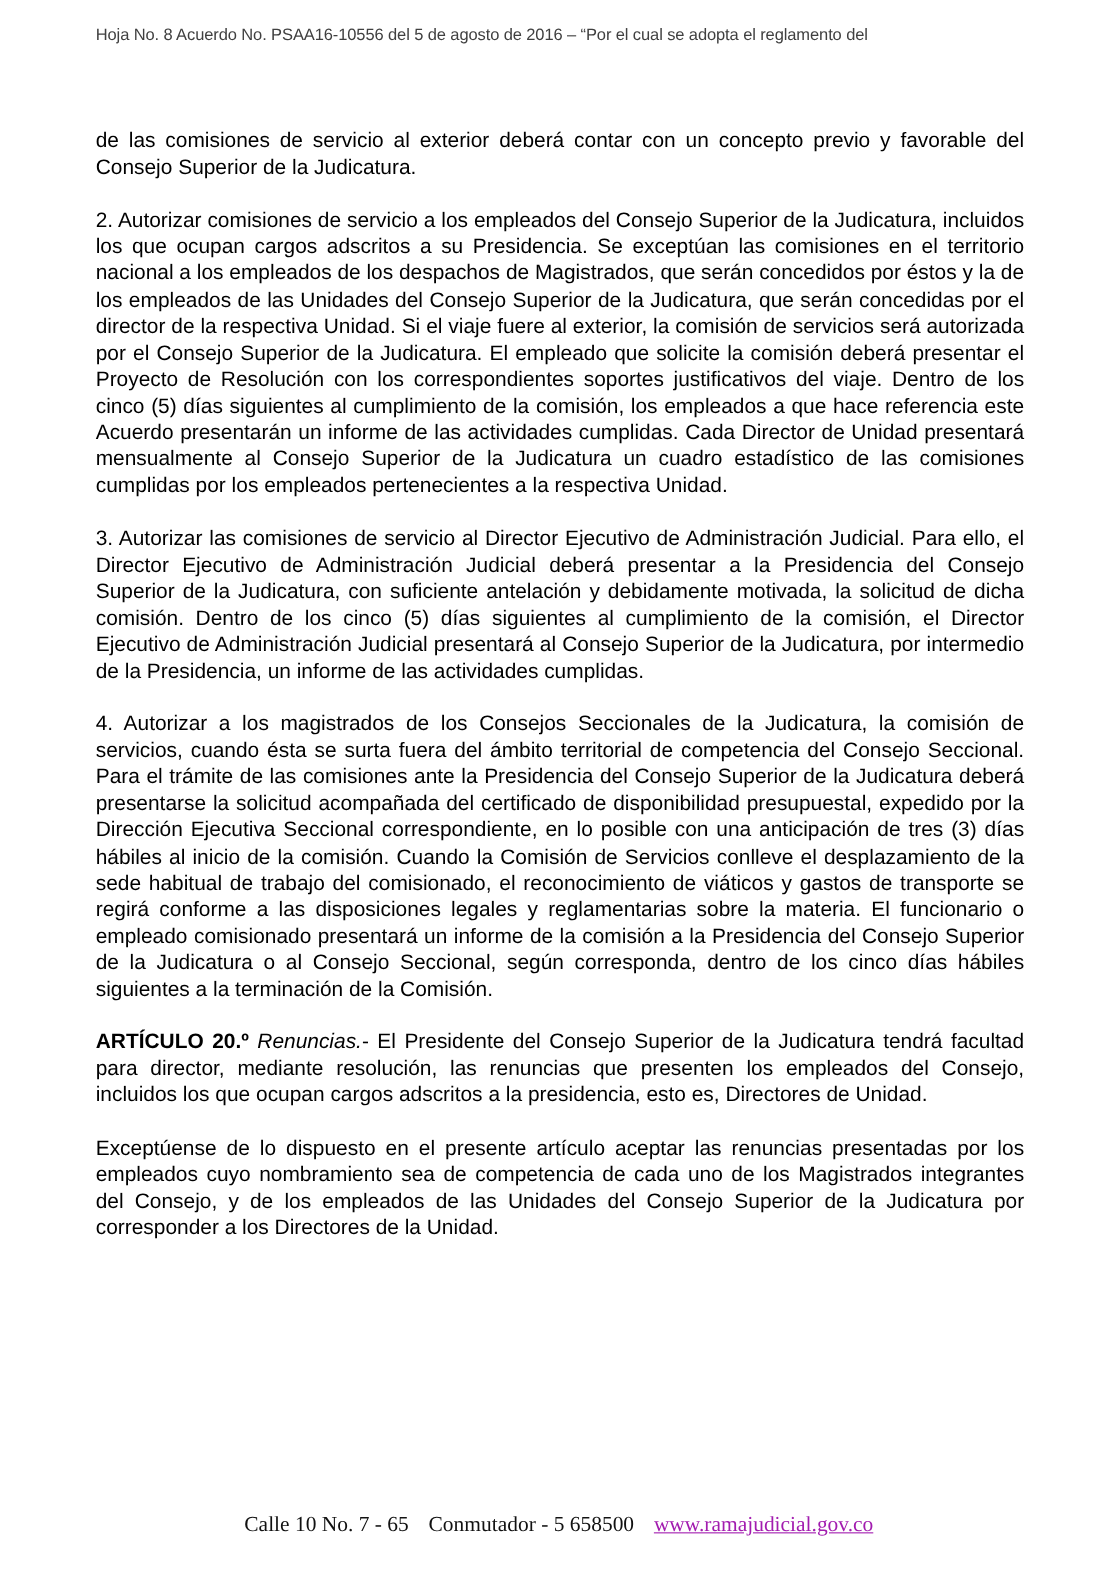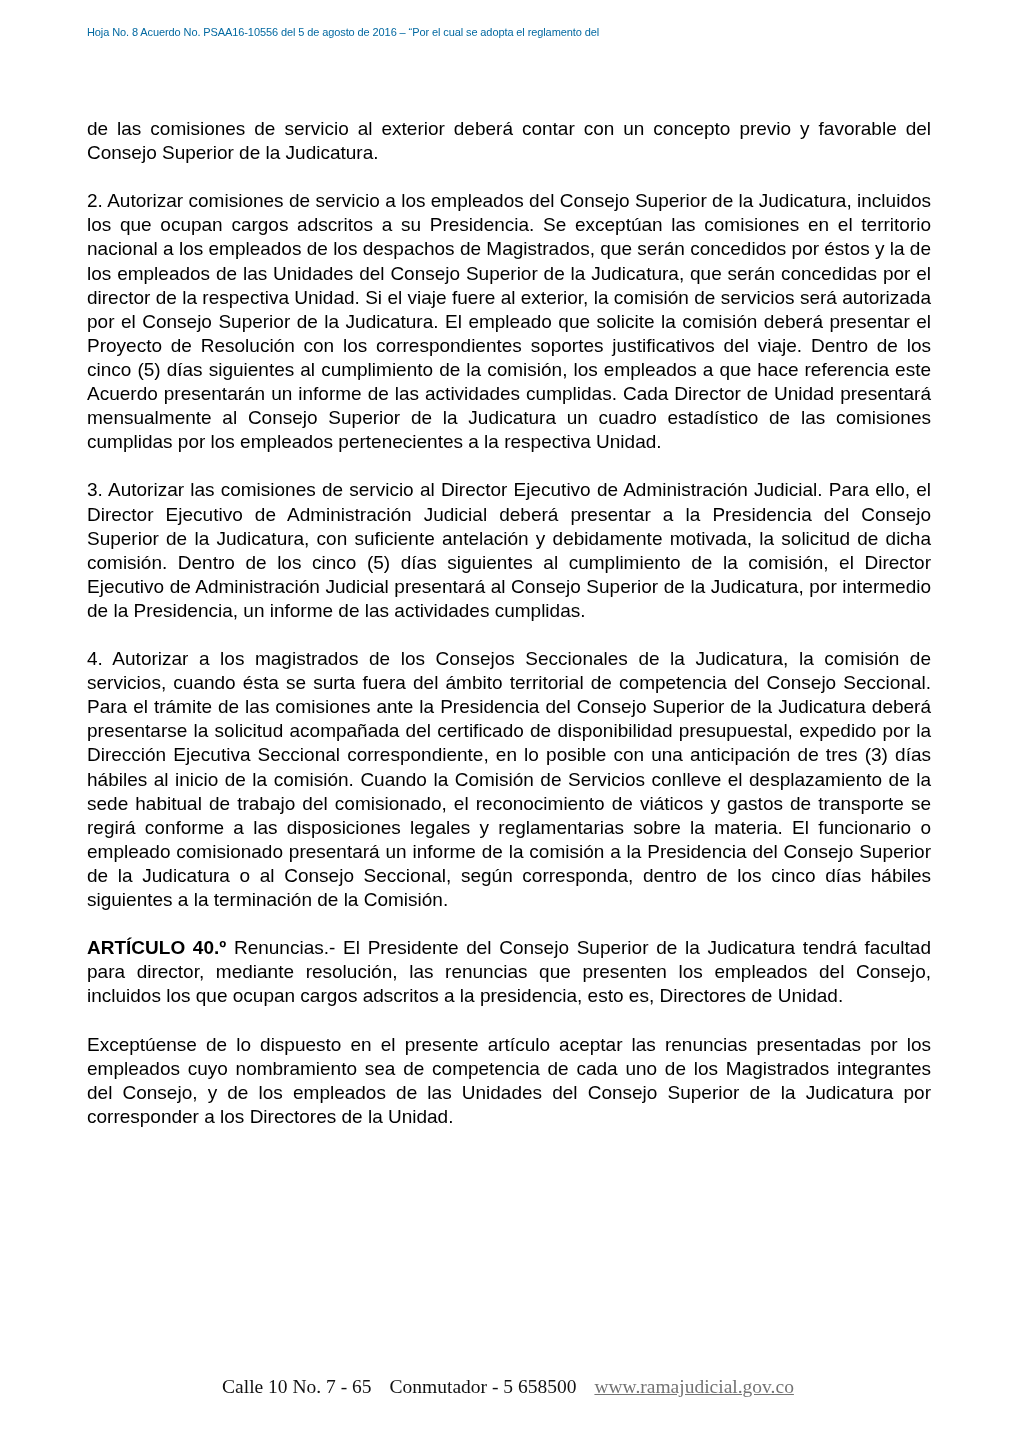--- a/index.html
+++ b/index.html
@@ -1,50 +1,50 @@
 <!DOCTYPE html>
 <html><head>
 <meta charset="utf-8">
 <style>
   html, body { margin: 0; padding: 0; background: #ffffff; }
   body { width: 1016px; height: 1432px; position: relative; overflow: hidden; color: #000; }
   .page { position: absolute; left: 0; top: 0; width: 1016px; height: 1432px; background: #fff; }
   .header {
     position: absolute; left: 87px; top: 22px; width: 844px;
-    font-family: "Liberation Sans", sans-serif; font-size: 11px; line-height: 20px;
-    color: #0369a1; text-align: left; letter-spacing: -0.1px;
+    font-family: "Liberation Sans", sans-serif; font-size: 15px; line-height: 20px;
+    color: #404040; text-align: left; letter-spacing: -0.1px;
   }
   .body {
     position: absolute; left: 87px; top: 117px; width: 844px;
     font-family: "Liberation Sans", sans-serif; font-size: 19px; line-height: 24.1px;
   }
   .body p { margin: 0 0 24.1px 0; text-align: justify; }
   .art-title { font-weight: bold; }
-  .art-name { }
+  .art-name { font-style: italic; }
   .footer {
     position: absolute; left: 0; width: 1016px; top: 1376px; text-align: center;
     font-family: "Liberation Serif", serif; font-size: 19.5px; color: #111;
     white-space: pre;
   }
-  .footer a { color: #737373; text-decoration: underline; }
+  .footer a { color: #a21caf; text-decoration: underline; }
   .footer .sep { display: inline-block; width: 18px; }
 </style>
 </head>
 <body>
 
 <div class="page">
 
   <div class="header">
     <div>Hoja No. 8  Acuerdo No. PSAA16-10556 del 5 de agosto de 2016 – “Por el cual se adopta el reglamento del</div>
   </div>
 
   <div class="body">
     <p>de las comisiones de servicio al exterior deberá contar con un concepto previo y favorable del Consejo Superior de la Judicatura.</p>
     <p>2. Autorizar comisiones de servicio a los empleados del Consejo Superior de la Judicatura, incluidos los que ocupan cargos adscritos a su Presidencia. Se exceptúan las comisiones en el territorio nacional a los empleados de los despachos de Magistrados, que serán concedidos por éstos y la de los empleados de las Unidades del Consejo Superior de la Judicatura, que serán concedidas por el director de la respectiva Unidad. Si el viaje fuere al exterior, la comisión de servicios será autorizada por el Consejo Superior de la Judicatura. El empleado que solicite la comisión deberá presentar el Proyecto de Resolución con los correspondientes soportes justificativos del viaje. Dentro de los cinco (5) días siguientes al cumplimiento de la comisión, los empleados a que hace referencia este Acuerdo presentarán un informe de las actividades cumplidas. Cada Director de Unidad presentará mensualmente al Consejo Superior de la Judicatura un cuadro estadístico de las comisiones cumplidas por los empleados pertenecientes a la respectiva Unidad.</p>
     <p>3. Autorizar las comisiones de servicio al Director Ejecutivo de Administración Judicial. Para ello, el Director Ejecutivo de Administración Judicial deberá presentar a la Presidencia del Consejo Superior de la Judicatura, con suficiente antelación y debidamente motivada, la solicitud de dicha comisión. Dentro de los cinco (5) días siguientes al cumplimiento de la comisión, el Director Ejecutivo de Administración Judicial presentará al Consejo Superior de la Judicatura, por intermedio de la Presidencia, un informe de las actividades cumplidas.</p>
     <p>4. Autorizar a los magistrados de los Consejos Seccionales de la Judicatura, la comisión de servicios, cuando ésta se surta fuera del ámbito territorial de competencia del Consejo Seccional. Para el trámite de las comisiones ante la Presidencia del Consejo Superior de la Judicatura deberá presentarse la solicitud acompañada del certificado de disponibilidad presupuestal, expedido por la Dirección Ejecutiva Seccional correspondiente, en lo posible con una anticipación de tres (3) días hábiles al inicio de la comisión. Cuando la Comisión de Servicios conlleve el desplazamiento de la sede habitual de trabajo del comisionado, el reconocimiento de viáticos y gastos de transporte se regirá conforme a las disposiciones legales y reglamentarias sobre la materia. El funcionario o empleado comisionado presentará un informe de la comisión a la Presidencia del Consejo Superior de la Judicatura o al Consejo Seccional, según corresponda, dentro de los cinco días hábiles siguientes a la terminación de la Comisión.</p>
-    <p><span class="art-title">ARTÍCULO 40.º</span> <span class="art-name">Renuncias.</span><span>- El Presidente del Consejo Superior de la Judicatura tendrá facultad para director, mediante resolución, las renuncias que presenten los empleados del Consejo, incluidos los que ocupan cargos adscritos a la presidencia, esto es, Directores de Unidad.</span></p>
+    <p><span class="art-title">ARTÍCULO 20.º</span> <span class="art-name">Renuncias.</span><span>- El Presidente del Consejo Superior de la Judicatura tendrá facultad para director, mediante resolución, las renuncias que presenten los empleados del Consejo, incluidos los que ocupan cargos adscritos a la presidencia, esto es, Directores de Unidad.</span></p>
     <p>Exceptúense de lo dispuesto en el presente artículo aceptar las renuncias presentadas por los empleados cuyo nombramiento sea de competencia de cada uno de los Magistrados integrantes del Consejo, y de los empleados de las Unidades del Consejo Superior de la Judicatura por corresponder a los Directores de la Unidad.</p>
   </div>
 
   <div class="footer"><span>Calle 10 No. 7 - 65</span><span class="sep"></span><span>Conmutador - 5 658500</span><span class="sep"></span><a>www.ramajudicial.gov.co</a></div>
 
 </div>
 
 </body></html>

